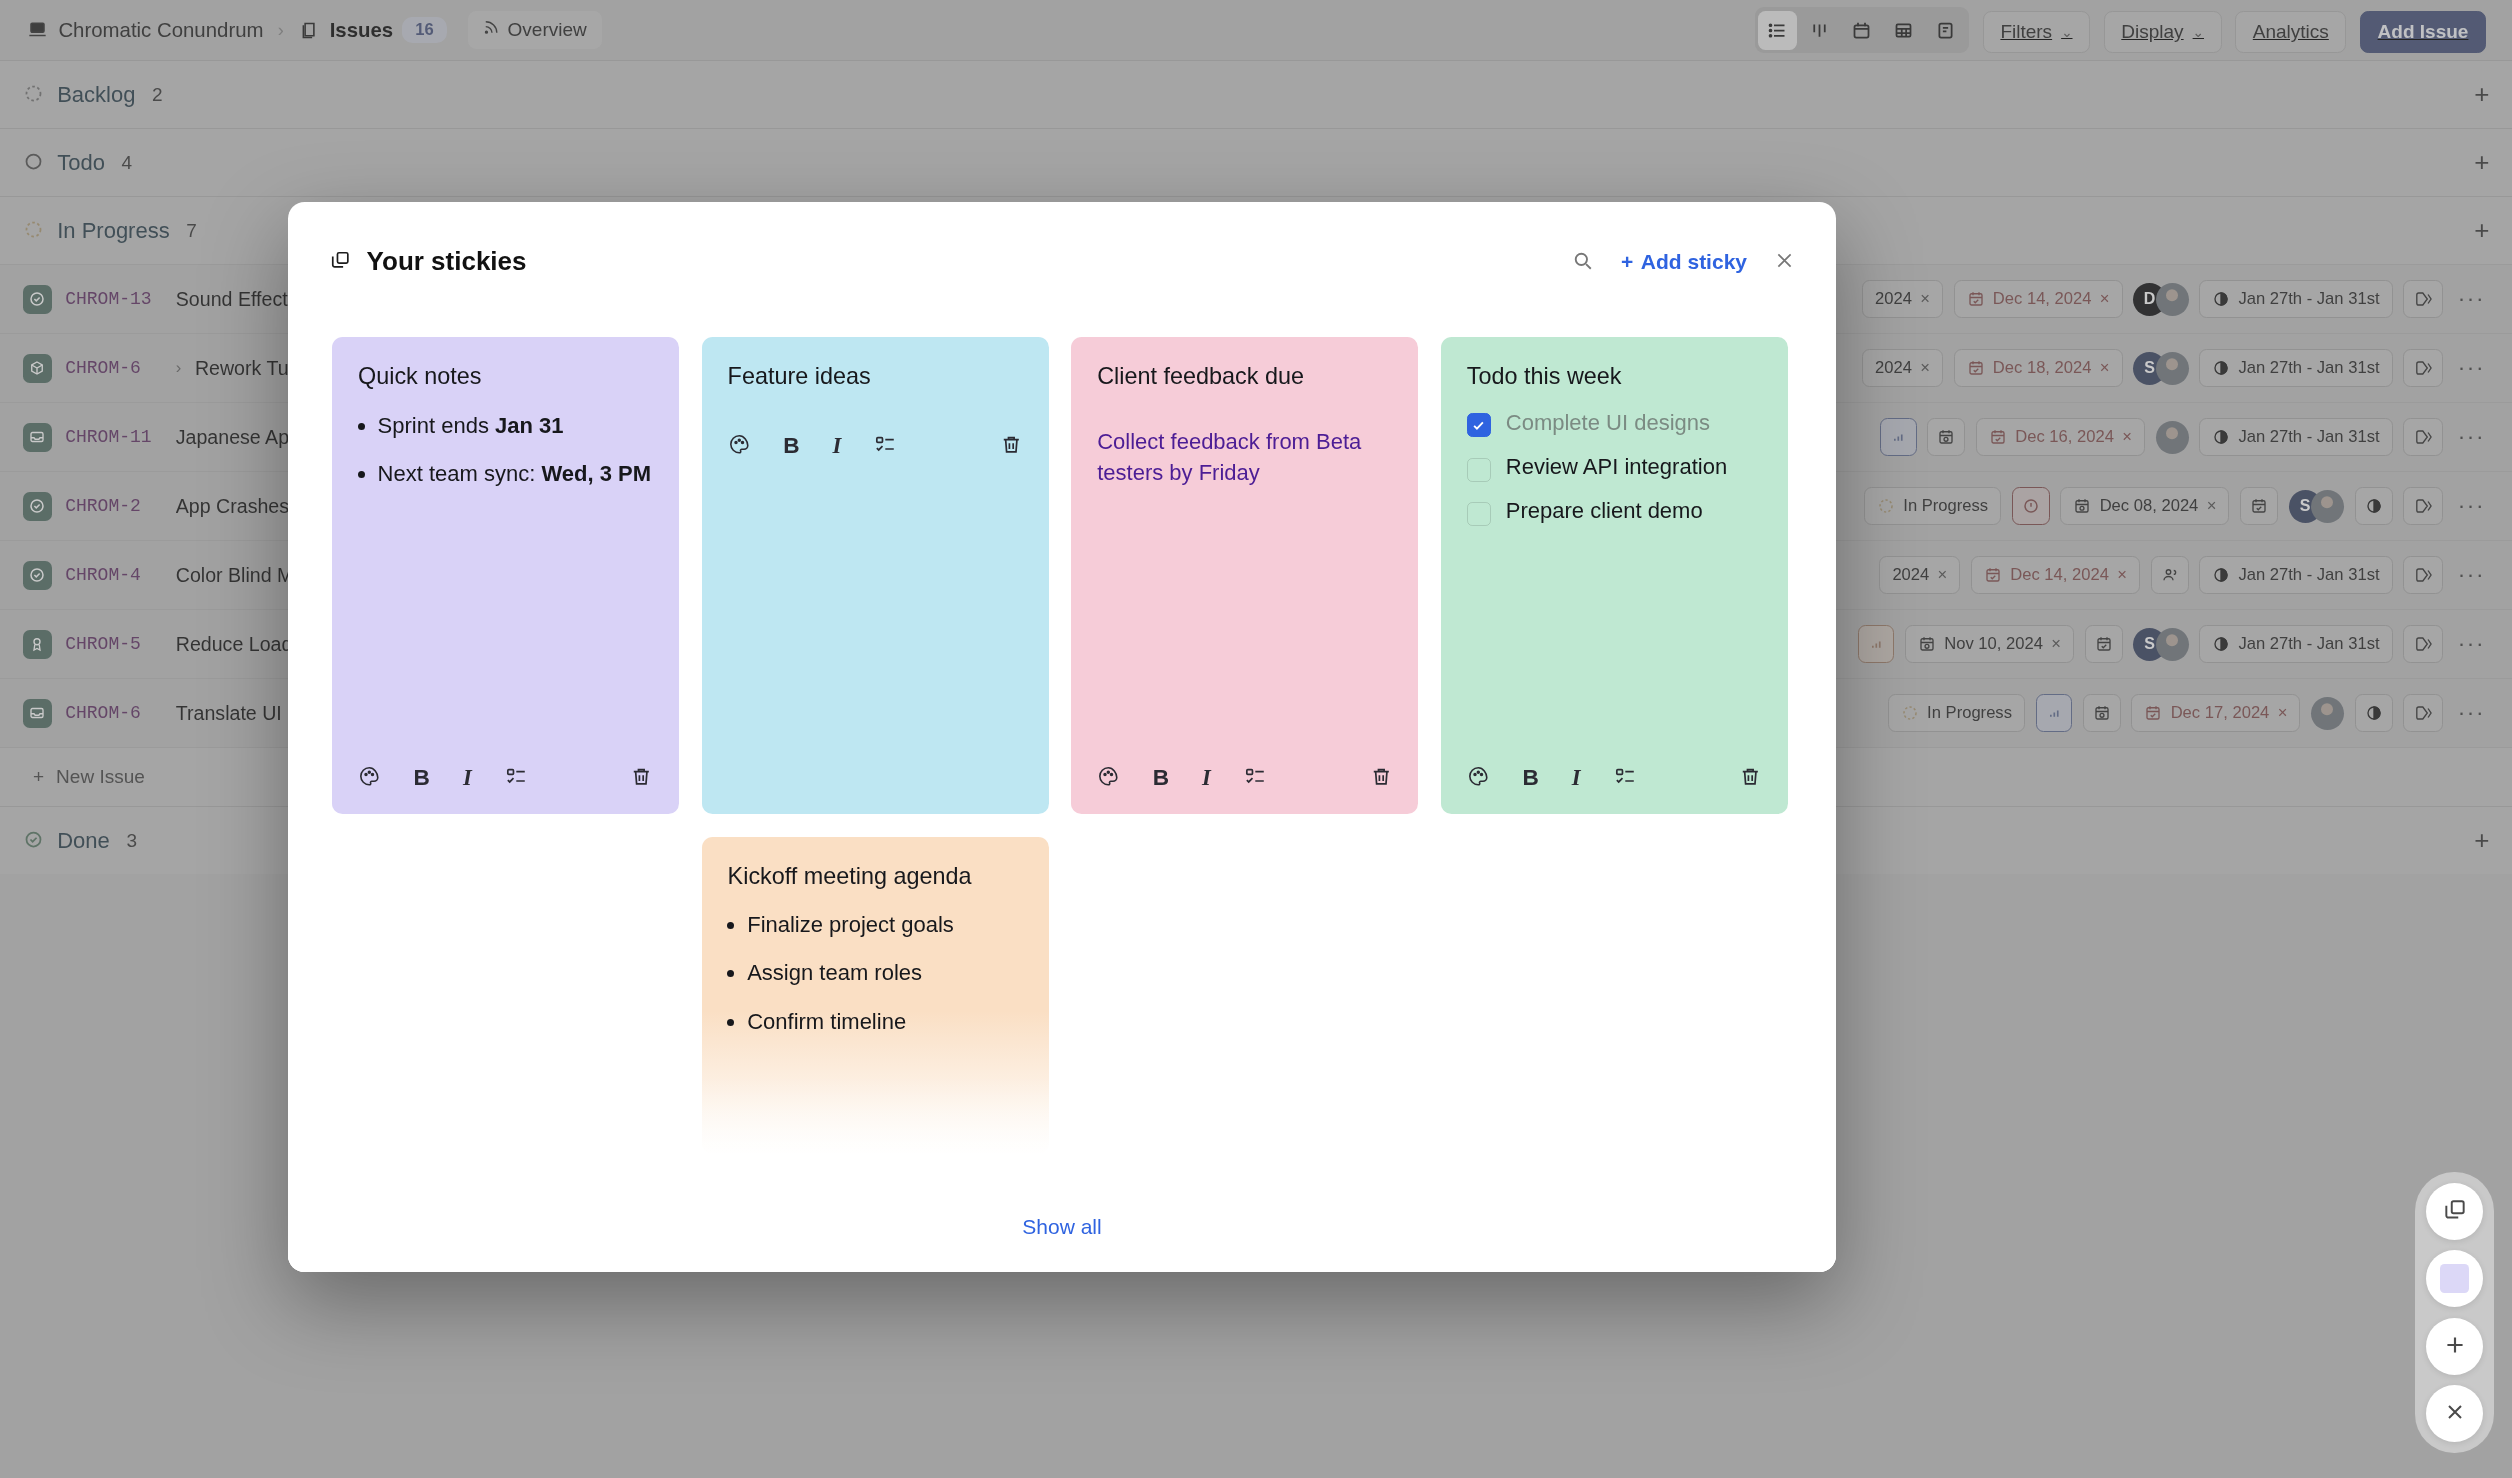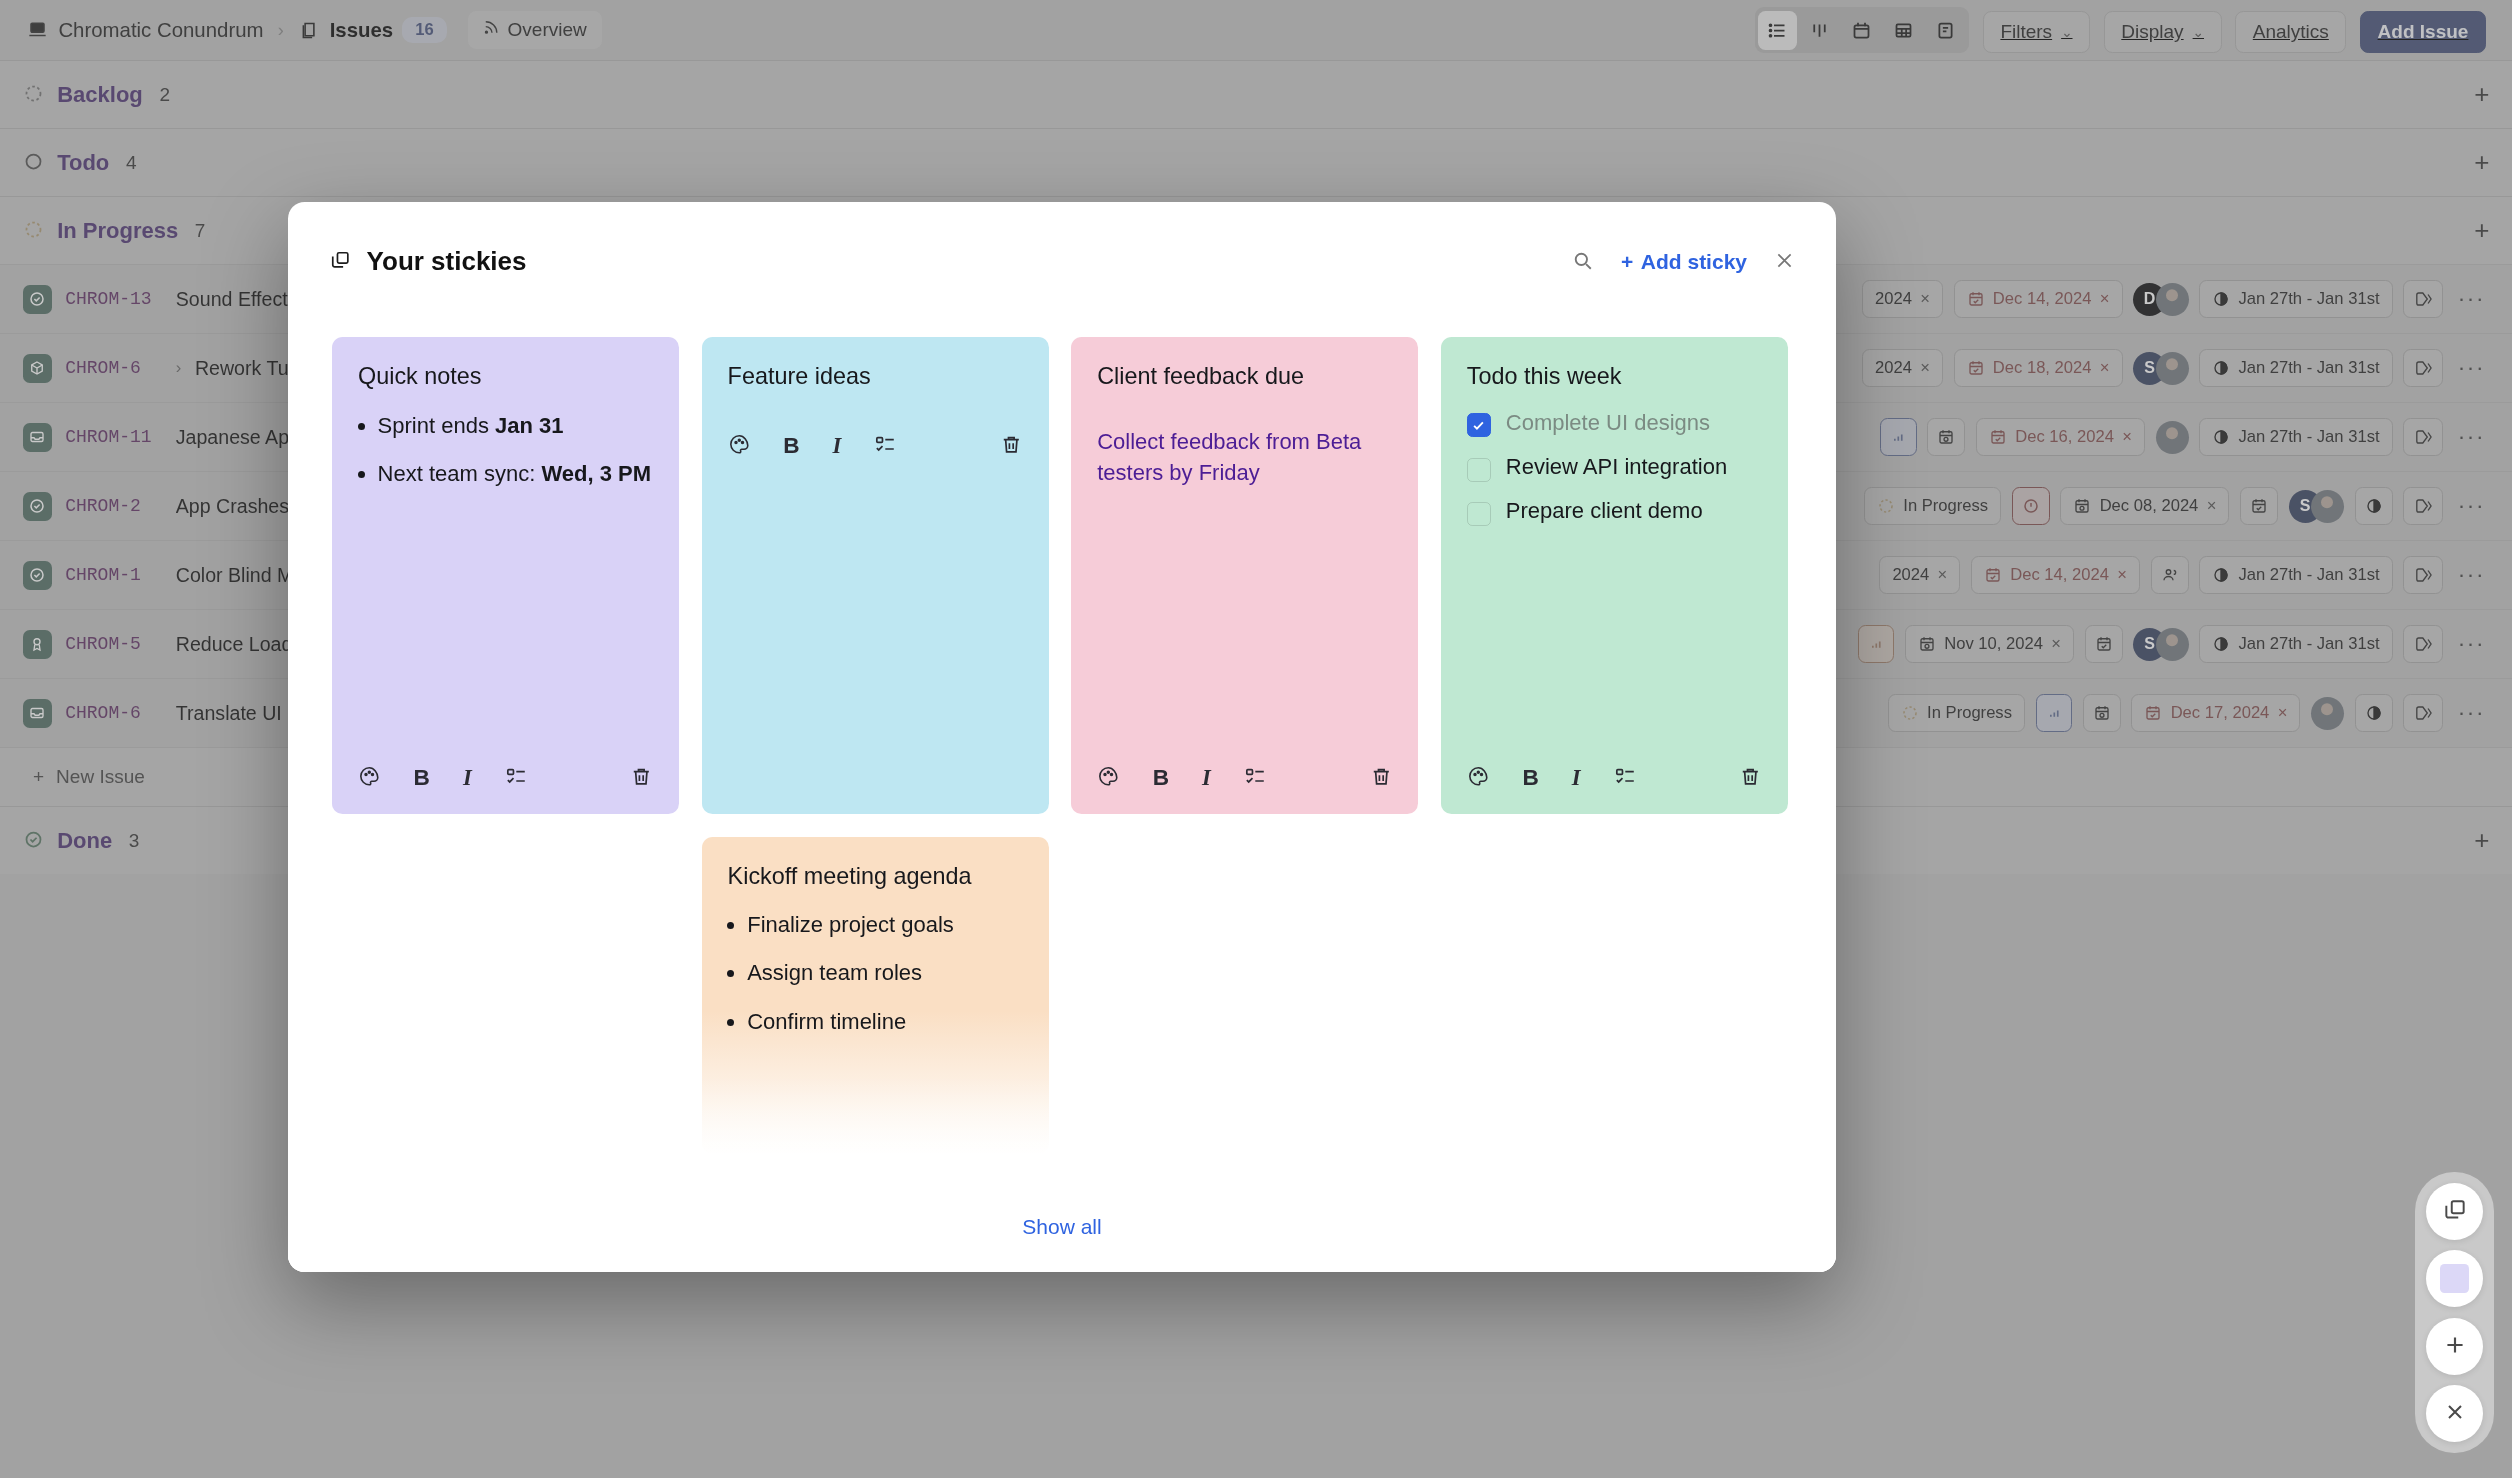--- a/index.html
+++ b/index.html
@@ -60,21 +60,21 @@
     background: #3253c4; border-color:#3253c4; color:#eef1fb; font-weight:600;
   }
   .caret { font-size: 13.6px; color:#555; }
 
   
   .group-row {
     height: 68px; display:flex; align-items:center;
     padding: 0 22.6px; border-top: 0.8px solid #b2b2b2;
     background: #c6c6c6;
   }
-  .group-row .gname { font-size: 22px; font-weight: 700; color:#6d28d9; margin-left: 13.6px; }
+  .group-row .gname { font-size: 22px; font-weight: 400; color:#0c4a6e; margin-left: 13.6px; }
   .group-row .gcount { font-size: 19px; color:#3c3c3c; margin-left: 16.6px; }
   .group-row .plus { margin-left:auto; font-size: 26px; color:#3c3c3c; }
 
   .issue-row {
     height: 69px; display:flex; align-items:center;
     padding: 0 22.6px; border-top: 0.8px solid #b8b8b8;
     background: #c2c2c2; gap: 13.6px;
   }
   .type-icon {
     width: 29px; height: 29px; border-radius: 6.8px; background:#2e7d63;
@@ -522,21 +522,21 @@
           <span class="dots">···</span>
         </div>
       </div>
       <div class="issue-row">
         <span class="type-icon">
           <svg width="18" height="18" viewBox="0 0 24 24" fill="none" stroke="#fff" stroke-width="2">
             <circle cx="12" cy="12" r="8"></circle>
             <path d="M8.5 12l2.5 2.5 4.5-4.5"></path>
           </svg>
         </span>
-        <span class="issue-key">CHROM-1</span>
+        <span class="issue-key">CHROM-4</span>
         <span class="issue-title">Color Blind Mode</span>
         <div class="row-right">
           <span class="chip">
             <span>2024</span>
             <span class="x">×</span>
           </span>
           <span class="chip danger">
             <span style="display: flex; color: rgb(209, 59, 59);">
               <svg width="18" height="18" viewBox="0 0 24 24" fill="none" stroke="currentColor" stroke-width="1.8">
                 <rect x="4" y="5" width="16" height="15" rx="2"></rect>

